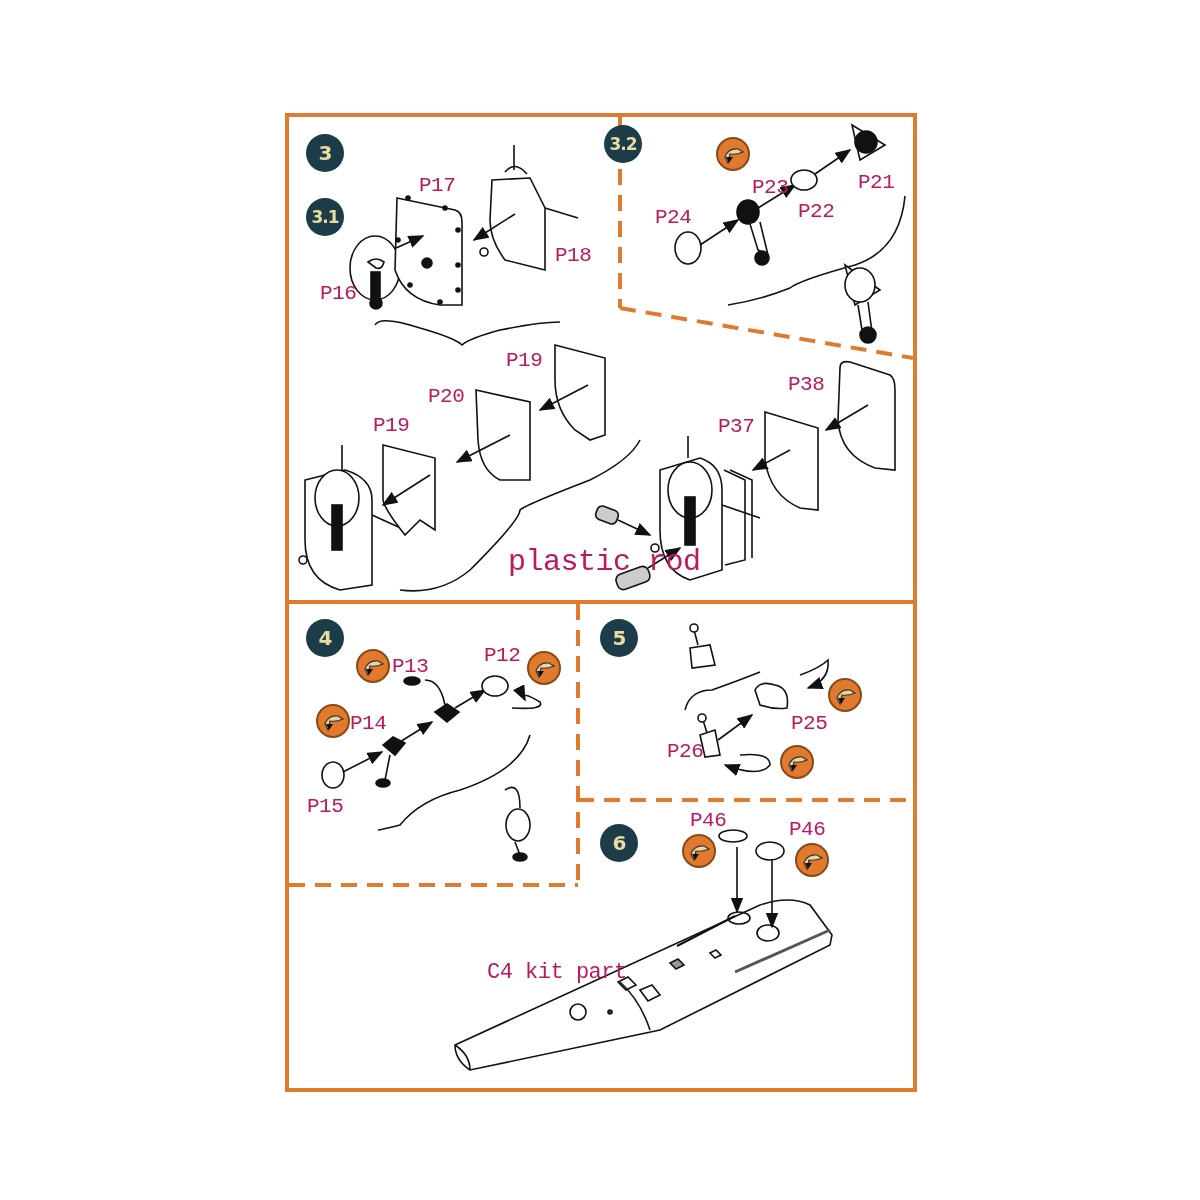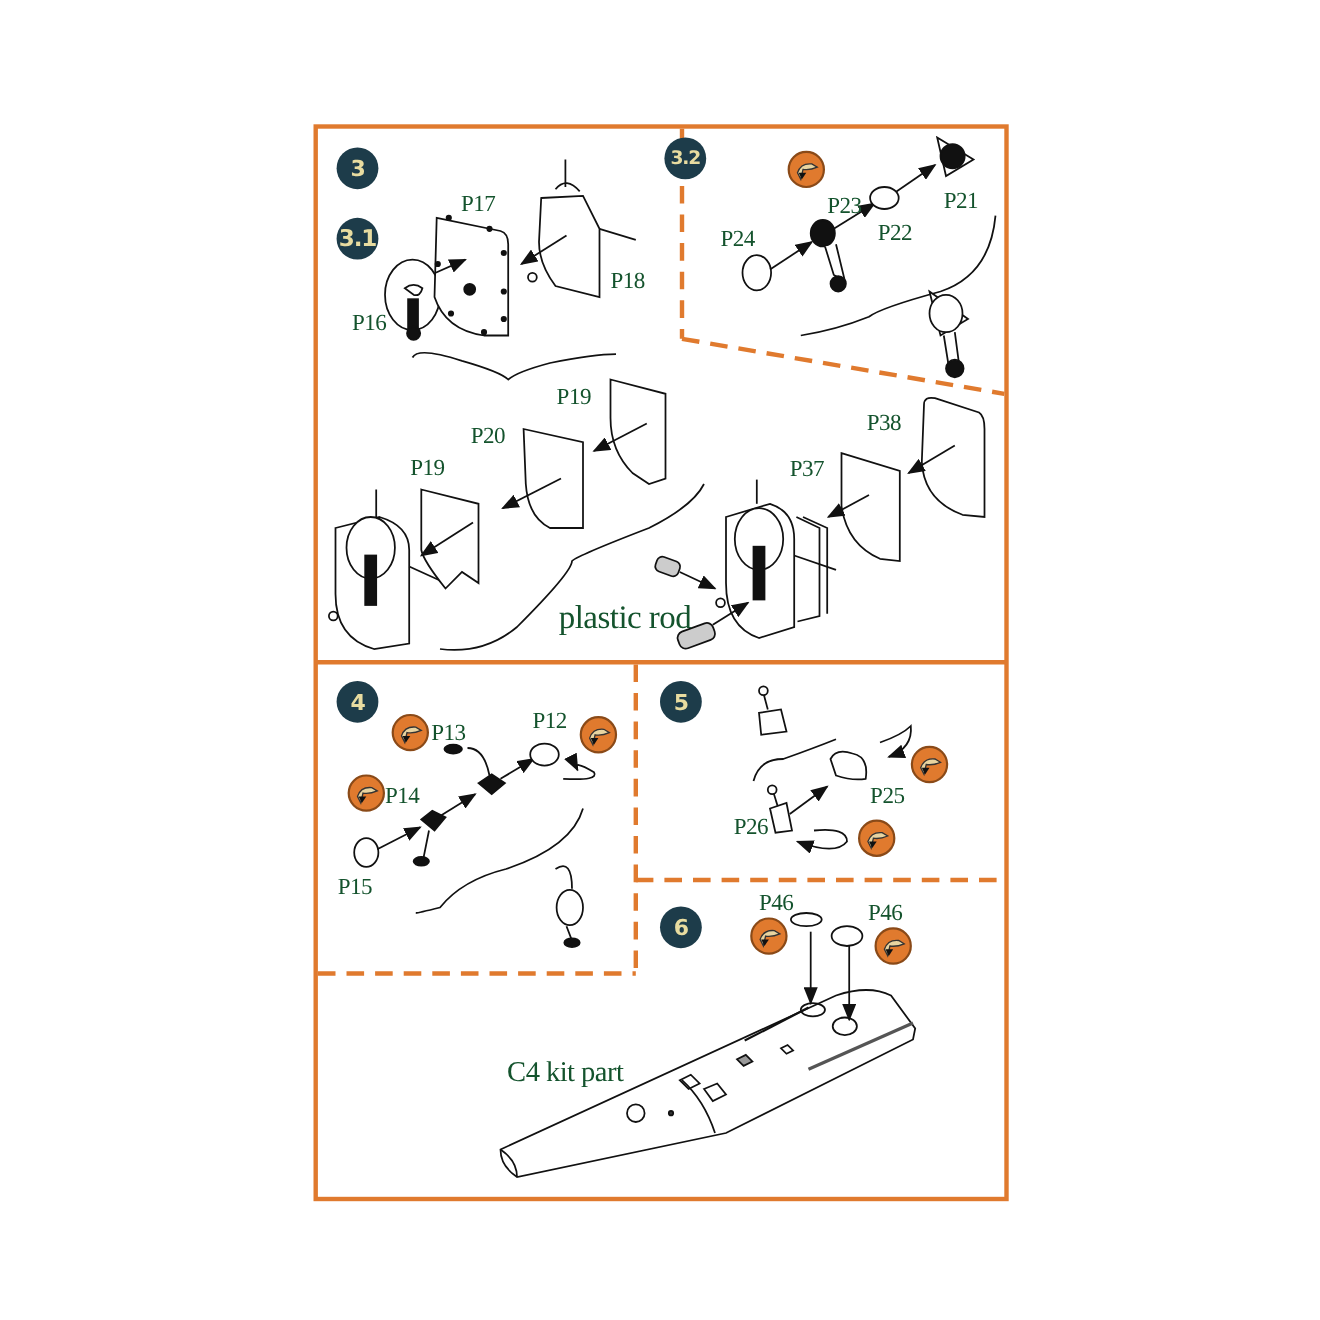--- a/index.html
+++ b/index.html
@@ -1,18 +1,18 @@
 <!DOCTYPE html>
 <html><head>
 <meta charset="utf-8">
 <style>
   html,body{margin:0;padding:0;background:#fff;}
   body{width:1200px;height:1200px;position:relative;overflow:hidden;font-family:"DejaVu Sans",sans-serif;}
   #sheet{position:absolute;left:0;top:0;width:1200px;height:1200px;}
-  .lbl{position:absolute;font-family:Liberation Serif, serif;font-size:21px;color:#14532d;letter-spacing:-0.5px;line-height:1;white-space:nowrap;text-align:center;}
+  .lbl{position:absolute;font-family:Liberation Mono, monospace;font-size:21px;color:#be185d;letter-spacing:-0.5px;line-height:1;white-space:nowrap;text-align:center;}
   .badge{position:absolute;width:38px;height:38px;border-radius:50%;background:#1d3c4a;color:#e8dca0;font-weight:bold;font-size:20px;display:flex;align-items:center;justify-content:center;font-family:"DejaVu Sans",sans-serif;letter-spacing:-1px;}
   .glue{position:absolute;width:34px;height:34px;border-radius:50%;background:#e07a2e;border:2px solid #8a4a18;box-sizing:border-box;}
   .glue svg{position:absolute;left:0;top:0;}
 </style>
 </head>
 <body>
 
 <div id="sheet">
   <svg width="1200" height="1200" viewBox="0 0 1200 1200" style="position:absolute;left:0;top:0">
     <defs>
@@ -162,21 +162,21 @@
       <path d="M670,963 l8,-4 l6,6 l-8,4 z" fill="#999"></path>
       <path d="M710,953 l6,-3 l5,5 l-6,3 z"></path>
       <circle cx="578" cy="1012" r="8"></circle>
       <circle cx="610" cy="1012" r="2" fill="#333"></circle>
       <line x1="735" y1="972" x2="830" y2="930" stroke-width="3" stroke="#555"></line>
       <line x1="677" y1="946" x2="735" y2="916" stroke-width="2"></line>
     </g>
   </svg>
 
   <div class="badge" style="left:306px;top:134px">3</div>
-  <div class="badge" style="left:306px;top:198px;font-size:21px">3.1</div>
+  <div class="badge" style="left:306px;top:198px;font-size:17px">3.1</div>
   <div class="badge" style="left:604px;top:125px;font-size:17px">3.2</div>
   <div class="badge" style="left:306px;top:619px">4</div>
   <div class="badge" style="left:600px;top:619px">5</div>
   <div class="badge" style="left:600px;top:824px">6</div>
 
   <div class="glue" style="left:716px;top:137px">
       <svg width="30" height="30">
         <path d="M7,18 Q10,9 20,10 L25,13 Q18,16 12,15 L10,24 Z" fill="#e8d4a0" stroke="#333" stroke-width="1.2"></path>
         <path d="M8,18 L11,24 L15,18 Z" fill="#111"></path>
       </svg>
@@ -238,14 +238,14 @@
   <div class="lbl" style="left:718px;top:416px">P37</div>
   <div class="lbl" style="left:508px;top:547px;font-size:30px">plastic rod</div>
   <div class="lbl" style="left:392px;top:656px">P13</div>
   <div class="lbl" style="left:484px;top:645px">P12</div>
   <div class="lbl" style="left:350px;top:713px">P14</div>
   <div class="lbl" style="left:307px;top:796px">P15</div>
   <div class="lbl" style="left:791px;top:713px">P25</div>
   <div class="lbl" style="left:667px;top:741px">P26</div>
   <div class="lbl" style="left:690px;top:810px">P46</div>
   <div class="lbl" style="left:789px;top:819px">P46</div>
-  <div class="lbl" style="left:461px;top:962px;font-size:26px">C4 kit part</div>
+  <div class="lbl" style="left:487px;top:962px;font-size:22px">C4 kit part</div>
 </div>
 
 </body></html>

